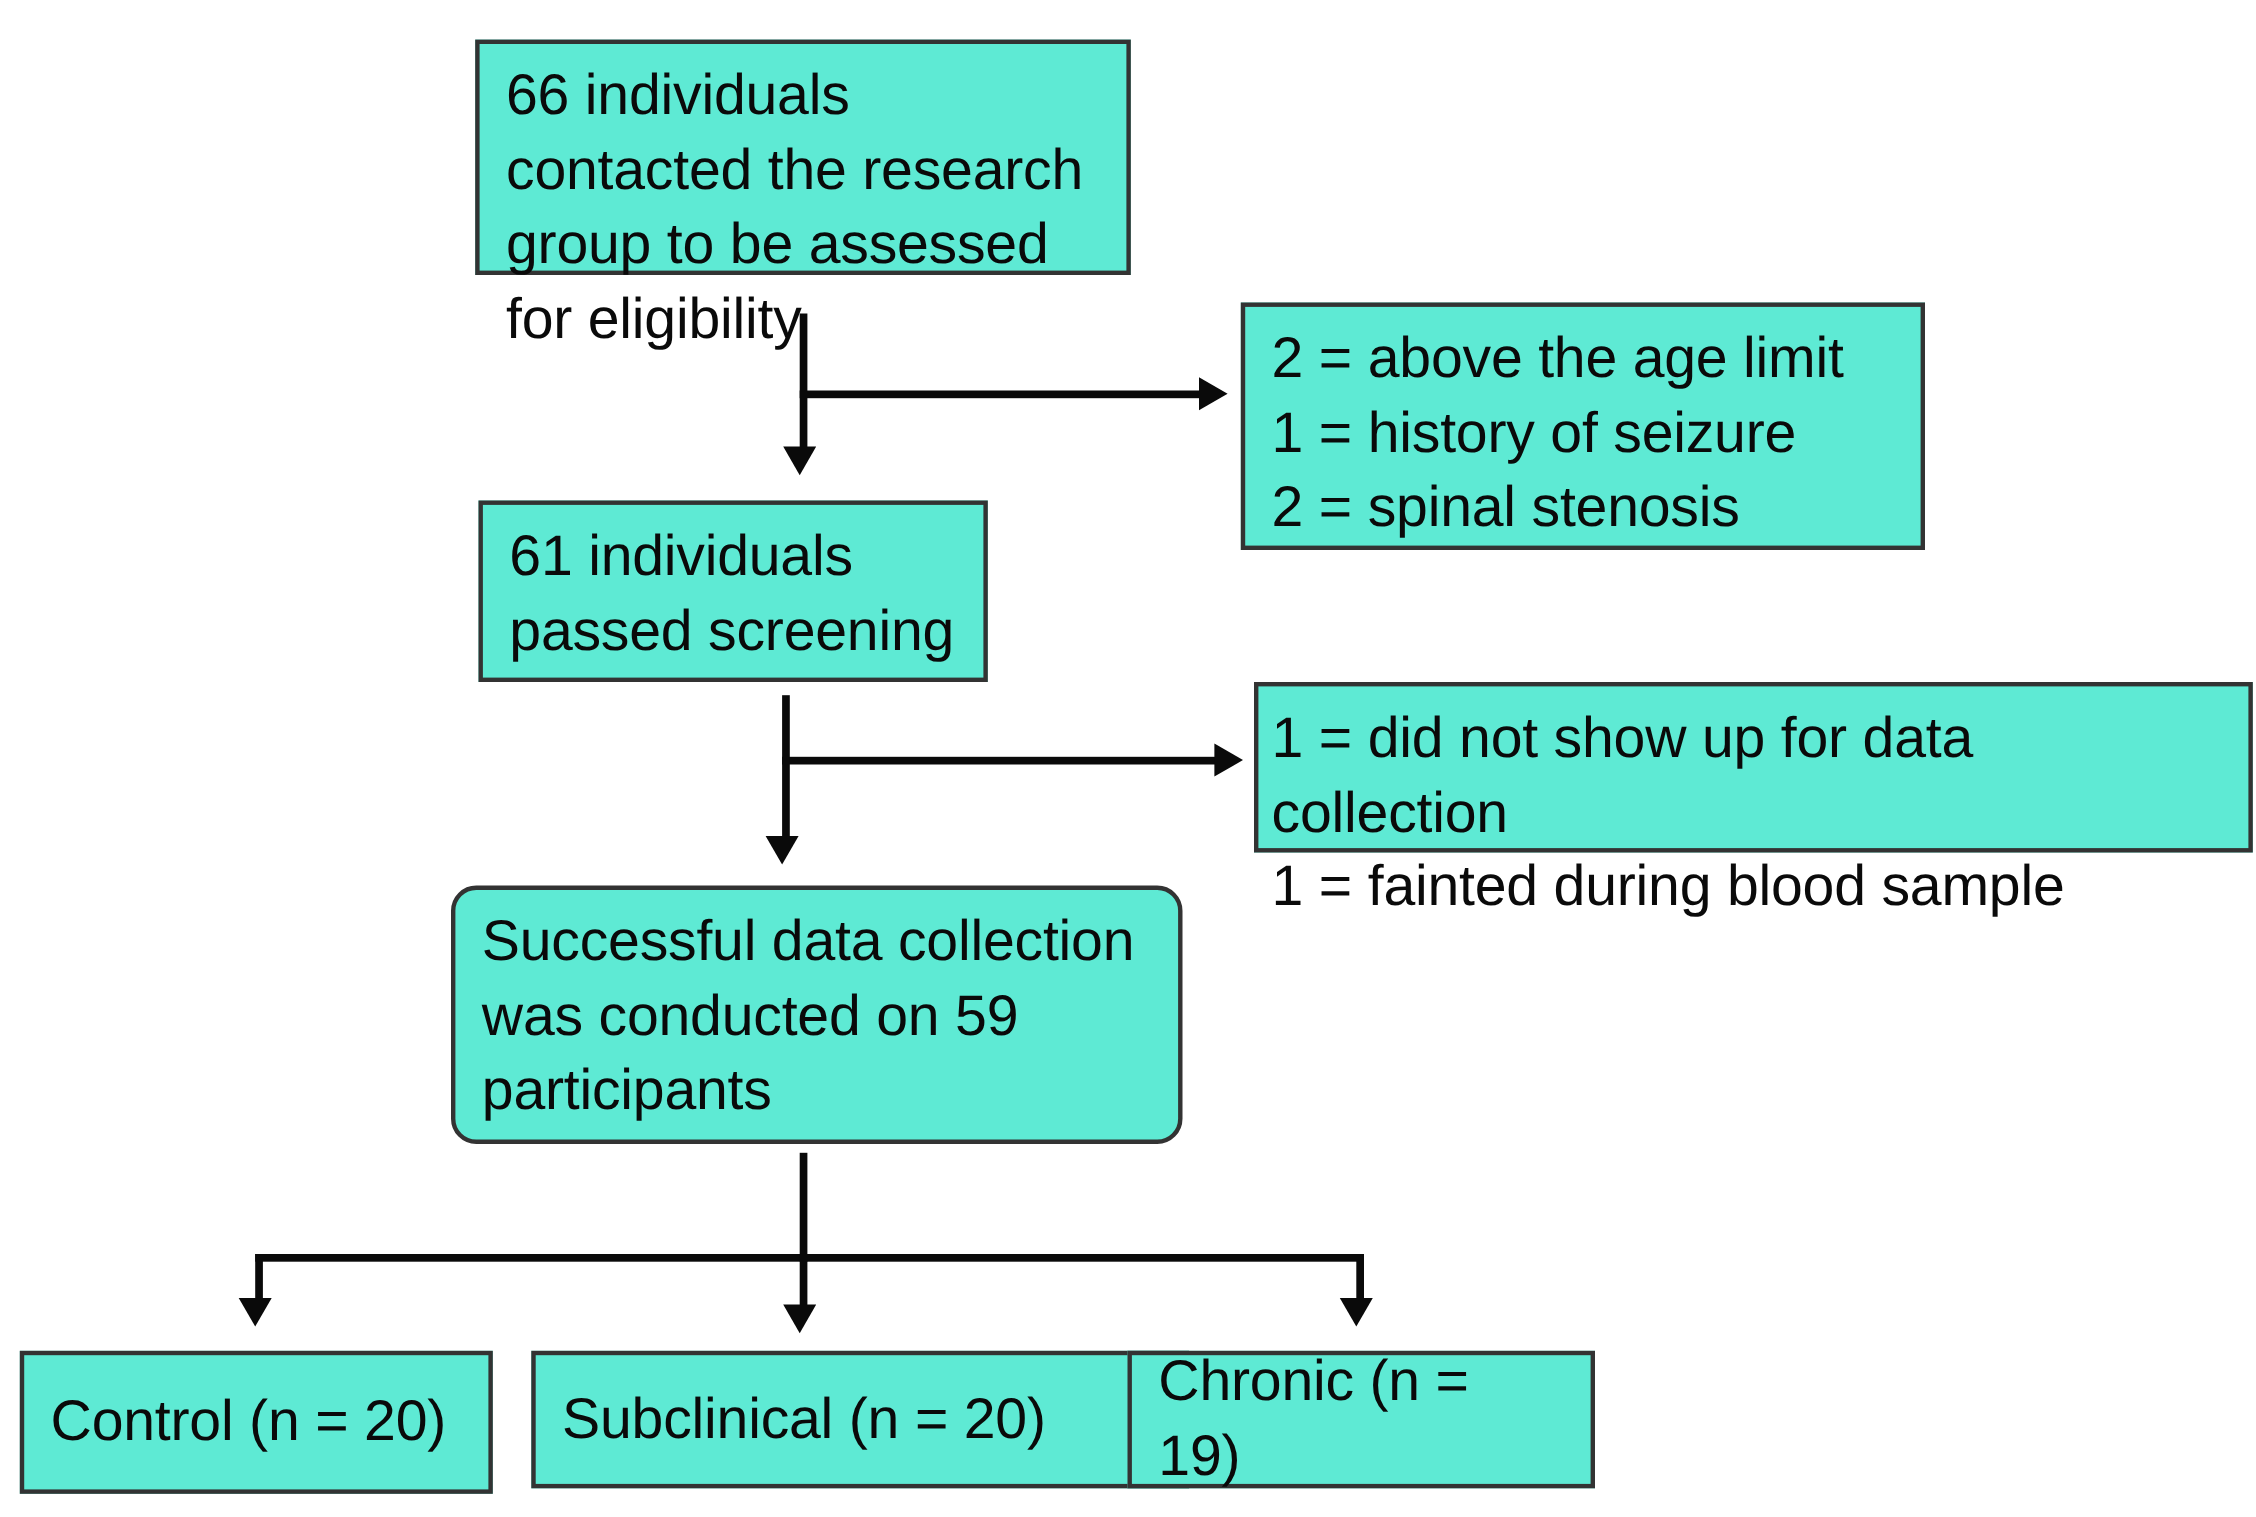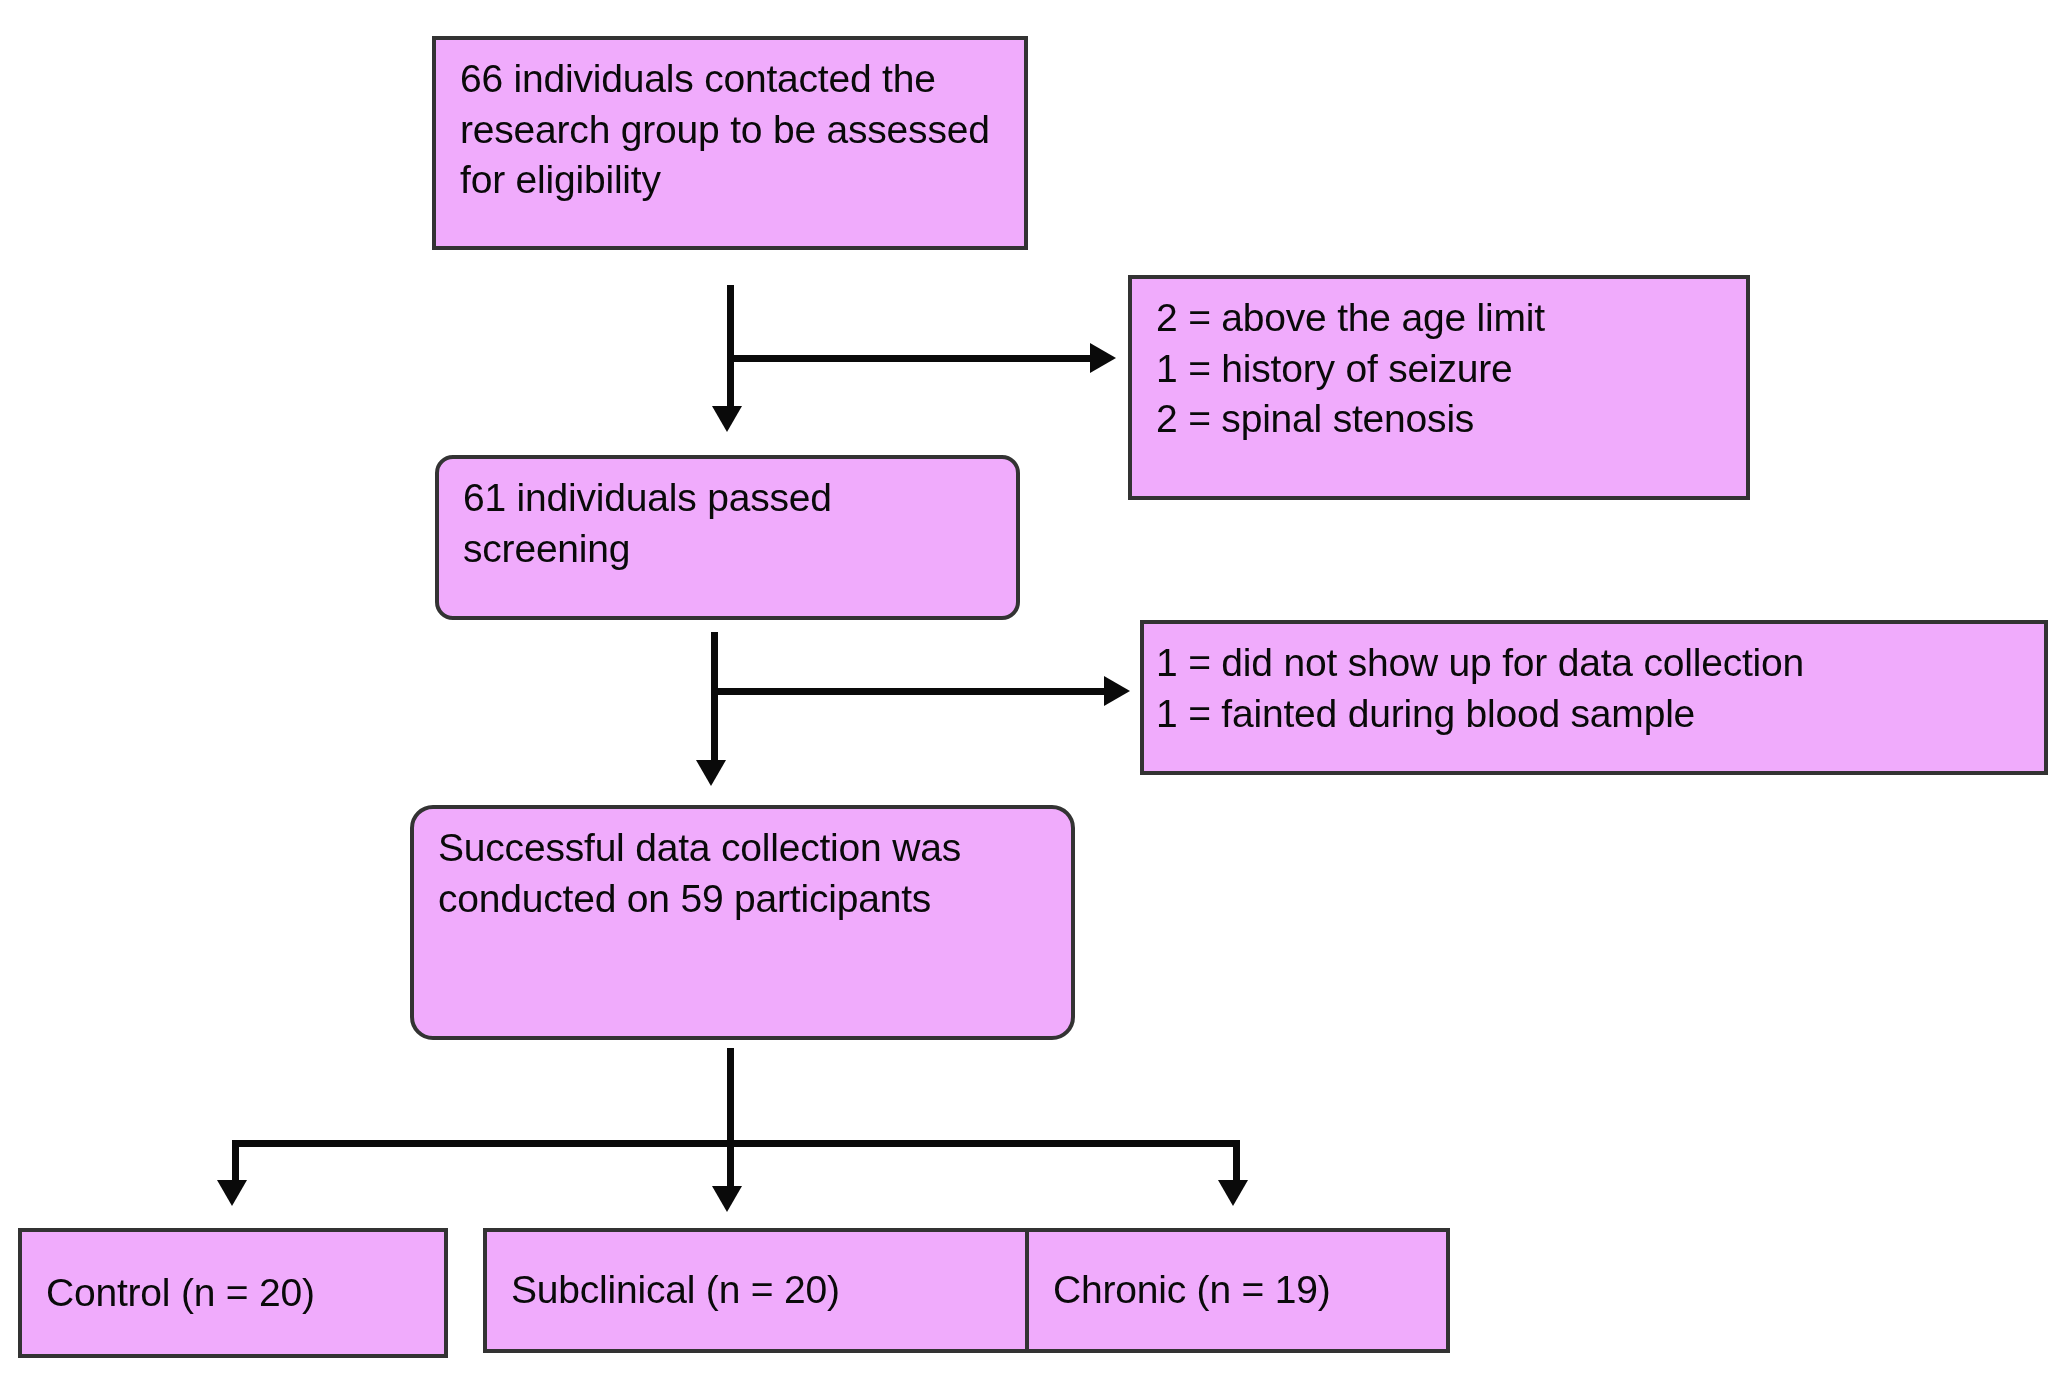--- a/index.html
+++ b/index.html
@@ -13,37 +13,37 @@
   #flowchart {
     position: relative;
     width: 2051px;
     height: 1379px;
     background: #ffffff;
     overflow: hidden;
   }
   .node {
     position: absolute;
     box-sizing: border-box;
-    background: #f0abfc;
+    background: #5eead4;
     border: 4px solid #333333;
     color: #0a0a0a;
-    font-size: 39px;
+    font-size: 52px;
     line-height: 1.30;
     padding: 14px 22px 14px 24px;
     white-space: pre-line;
     letter-spacing: -0.2px;
   }
   .node.centered-v {
     display: flex;
     align-items: center;
   }
   
   #node-contacted   { left: 432px;  top: 36px;   width: 596px;  height: 214px; }
   #node-excluded-1  { left: 1128px; top: 275px;  width: 622px;  height: 225px; }
-  #node-screened    { left: 435px;  top: 455px;  width: 585px;  height: 165px; border-radius: 18px; }
+  #node-screened    { left: 435px;  top: 455px;  width: 463px;  height: 165px; }
   #node-excluded-2  { left: 1140px; top: 620px;  width: 908px;  height: 155px; padding-left: 12px; }
   #node-collected   { left: 410px;  top: 805px;  width: 665px;  height: 235px; border-radius: 23px; }
   #node-control     { left: 18px;   top: 1228px; width: 430px;  height: 130px; }
   #node-subclinical { left: 483px;  top: 1228px; width: 598px;  height: 125px; }
   #node-chronic     { left: 1025px; top: 1228px; width: 425px;  height: 125px; }
 
   
   .conn {
     position: absolute;
     background: #0a0a0a;

